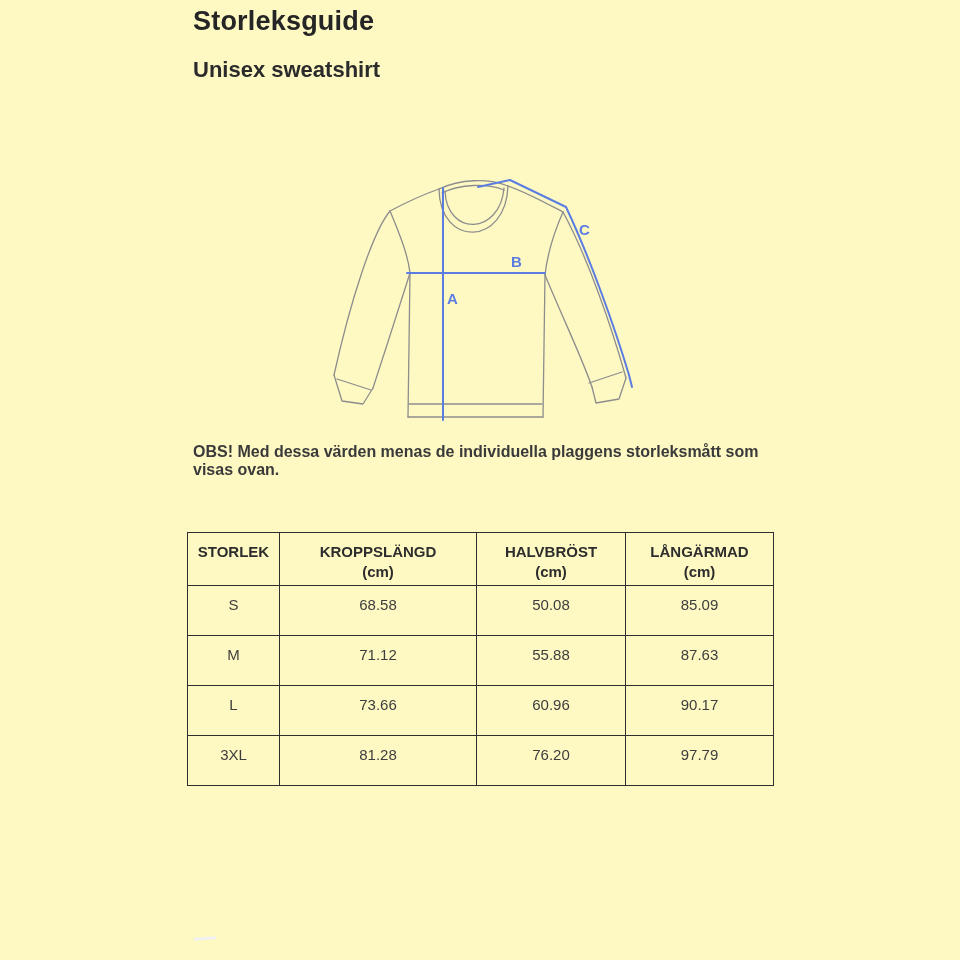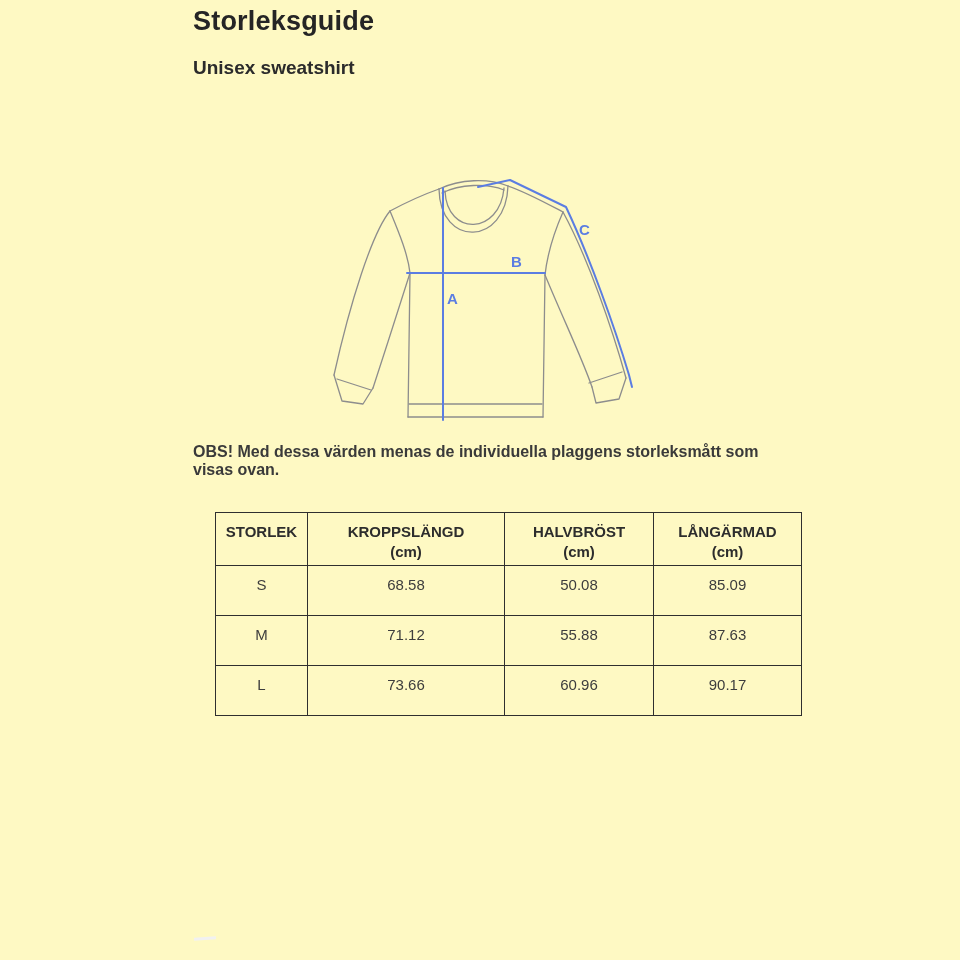--- a/index.html
+++ b/index.html
@@ -13,21 +13,21 @@
   }
   .page { position: absolute; inset: 0; background: #fef9c3; }
 
   .title {
     position: absolute; left: 193px; top: 6px;
     font-size: 27px; font-weight: 600; color: #252525;
     letter-spacing: 0.2px;
   }
   .subtitle {
     position: absolute; left: 193px; top: 57px;
-    font-size: 19px; font-weight: 700; color: #2b2b2b;
+    font-size: 22px; font-weight: 700; color: #2b2b2b;
   }
   .intro {
     position: absolute; left: 193px; top: 114px;
     width: 580px;
     font-size: 14px; line-height: 1.6; color: #4f4f4f;
   }
   .note {
     position: absolute; left: 193px; top: 443px;
     width: 600px;
     font-size: 16px; font-weight: 700; color: #3a3a3a;
@@ -39,25 +39,24 @@
   }
   .diagram svg { display: block; width: 312px; height: 252px; }
   .gray  { stroke: var(--outline, #8d8d8d); fill: none; stroke-width: 1.3;
            stroke-linecap: round; stroke-linejoin: round; }
   .blue  { stroke: var(--accent, #5b7de2); fill: none; stroke-width: 2;
            stroke-linecap: round; stroke-linejoin: round; }
   .blue-label { fill: var(--accent, #5b7de2); font-family: "Liberation Sans", sans-serif;
            font-size: 15px; font-weight: 700; }
 
   table.sizes {
-    position: absolute; left: 187px; top: 512px;
+    position: absolute; left: 187px; top: 532px;
     width: 586px;
     border-collapse: collapse;
     table-layout: fixed;
-    margin-left: 28px;
   }
   table.sizes th, table.sizes td {
     border: 1.6px solid #2f2f2f;
     text-align: center;
     vertical-align: top;
     font-size: 15px;
   }
   table.sizes th {
     height: 53px;
     padding-top: 9px;
@@ -171,18 +170,24 @@
         <td>71.12</td>
         <td>55.88</td>
         <td>87.63</td>
       </tr>
       <tr>
         <td>L</td>
         <td>73.66</td>
         <td>60.96</td>
         <td>90.17</td>
       </tr>
+      <tr>
+        <td>3XL</td>
+        <td>81.28</td>
+        <td>76.20</td>
+        <td>97.79</td>
+      </tr>
     </tbody>
   </table>
 
   <div class="faint-artifact"></div>
 
 </div>
 
 </body></html>

